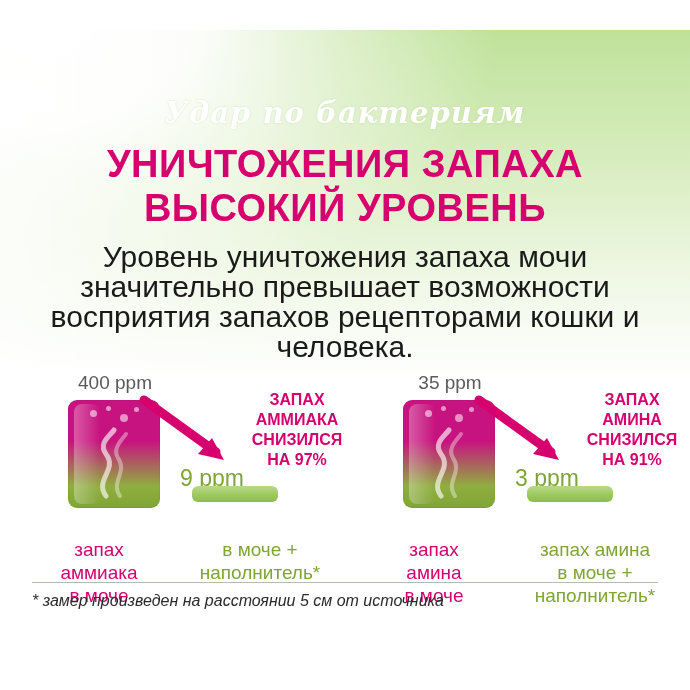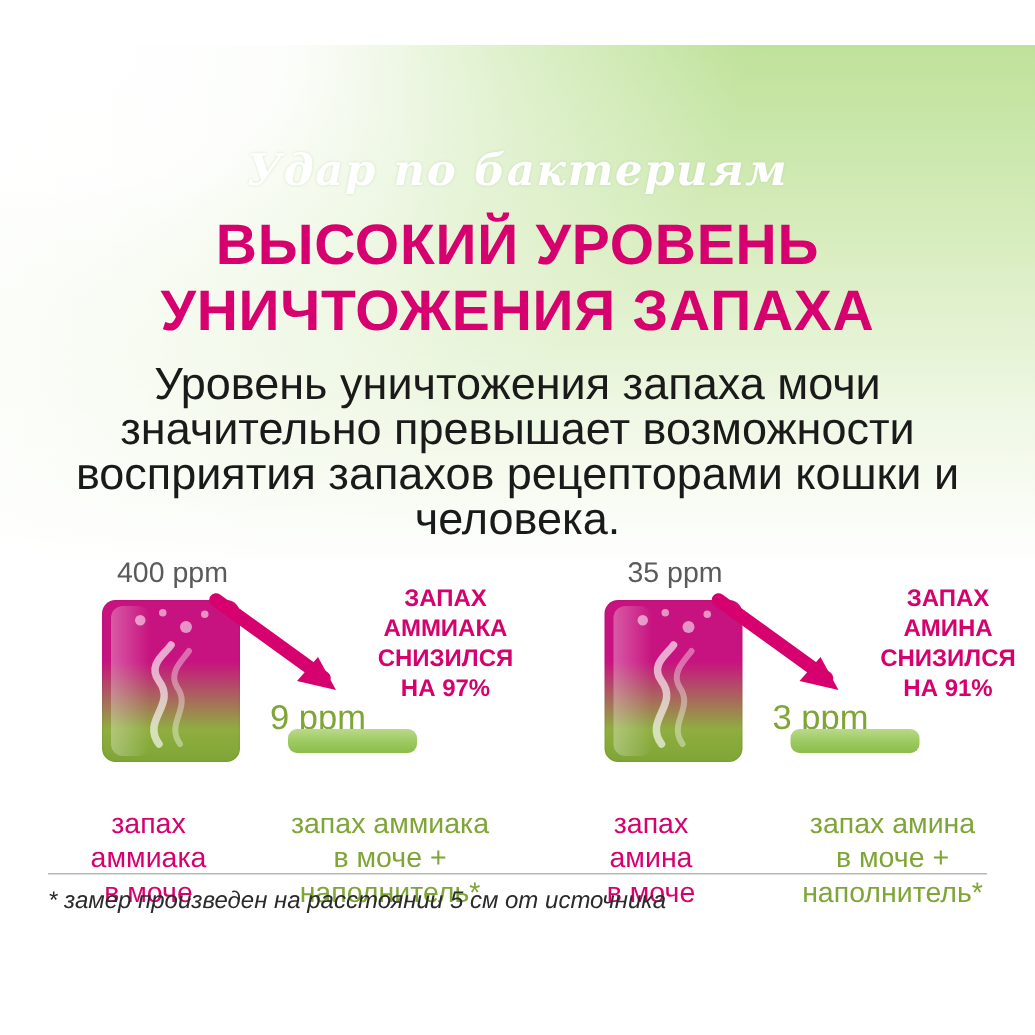--- a/index.html
+++ b/index.html
@@ -134,22 +134,22 @@
 </head>
 <body>
 
 <div id="stage">
   <div class="card">
     <div class="inner">
 
       <div class="kicker">Удар по бактериям</div>
 
       <div class="headline">
+        <div>УНИЧТОЖЕНИЯ ЗАПАХА</div>
         <div>ВЫСОКИЙ УРОВЕНЬ</div>
-        <div>УНИЧТОЖЕНИЯ ЗАПАХА</div>
       </div>
 
       <div class="subtitle">Уровень уничтожения запаха мочи значительно превышает возможности восприятия запахов рецепторами кошки и человека.</div>
 
       <div class="chart">
 
         <div class="group g1">
 
           <div class="bigcol">
             <div class="biglabel">400 ppm</div>
@@ -183,21 +183,20 @@
             <div class="smallbar"></div>
           </div>
 
           <div class="capbig">
             <div>запах</div>
             <div>аммиака</div>
             <div>в моче</div>
           </div>
 
           <div class="capsmall">
-            <div>запах аммиака</div>
             <div>в моче +</div>
             <div>наполнитель*</div>
           </div>
         </div>
 
         <div class="group g2">
 
           <div class="bigcol">
             <div class="biglabel">35 ppm</div>
             <div class="bigbar">

